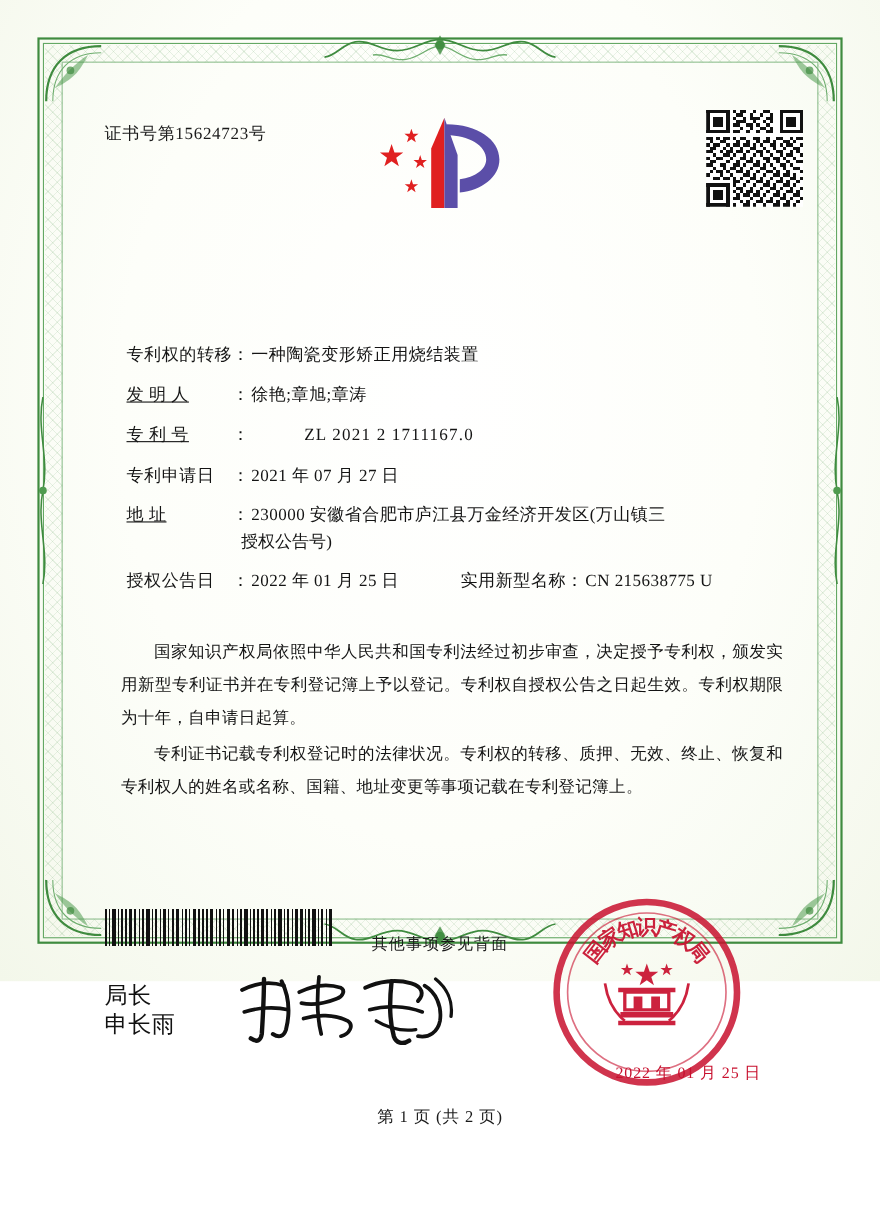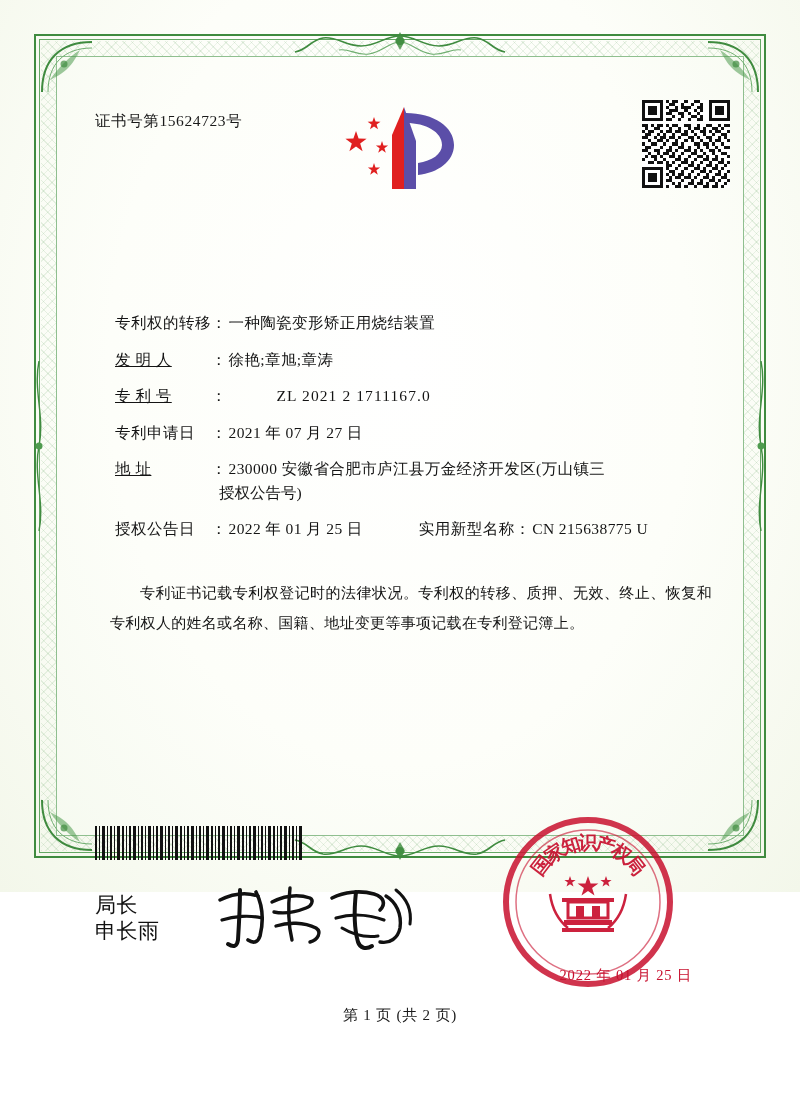--- a/index.html
+++ b/index.html
@@ -618,20 +618,21 @@
       </div>
 
       <div class="field-row">
         <span class="field-label">授权公告日</span><span class="field-colon">：</span><span class="field-value">2022 年 01 月 25 日</span>
         <span class="inline-second"><span class="field-label">实用新型名称</span><span class="field-colon">：</span><span class="field-value">CN 215638775 U</span></span>
       </div>
 
     </div>
 
     <div class="paragraphs">
+      <p>国家知识产权局依照中华人民共和国专利法经过初步审查，决定授予专利权，颁发实用新型专利证书并在专利登记簿上予以登记。专利权自授权公告之日起生效。专利权期限为十年，自申请日起算。</p>
       <p>专利证书记载专利权登记时的法律状况。专利权的转移、质押、无效、终止、恢复和专利权人的姓名或名称、国籍、地址变更等事项记载在专利登记簿上。</p>
     </div>
 
     <svg class="barcode" viewBox="0 0 210 34" shape-rendering="crispEdges">
       <g fill="#111111">
         <rect x="0" y="0" width="2" height="34"></rect>
           <rect x="4" y="0" width="1" height="34"></rect>
         <rect x="7" y="0" width="3" height="34"></rect>
           <rect x="12" y="0" width="1" height="34"></rect>
         <rect x="15" y="0" width="2" height="34"></rect>
@@ -736,14 +737,15 @@
         <path d="M60 112 h52 v4 h-52 Z" fill="#c8102e"></path>
       </g>
     </svg>
 
     <div class="seal-date">2022 年 01 月 25 日</div>
 
     <div class="page-no">第 1 页 (共 2 页)</div>
 
   </div>
 
+  <div class="footnote">其他事项参见背面</div>
 
 </div>
 
 </body></html>

